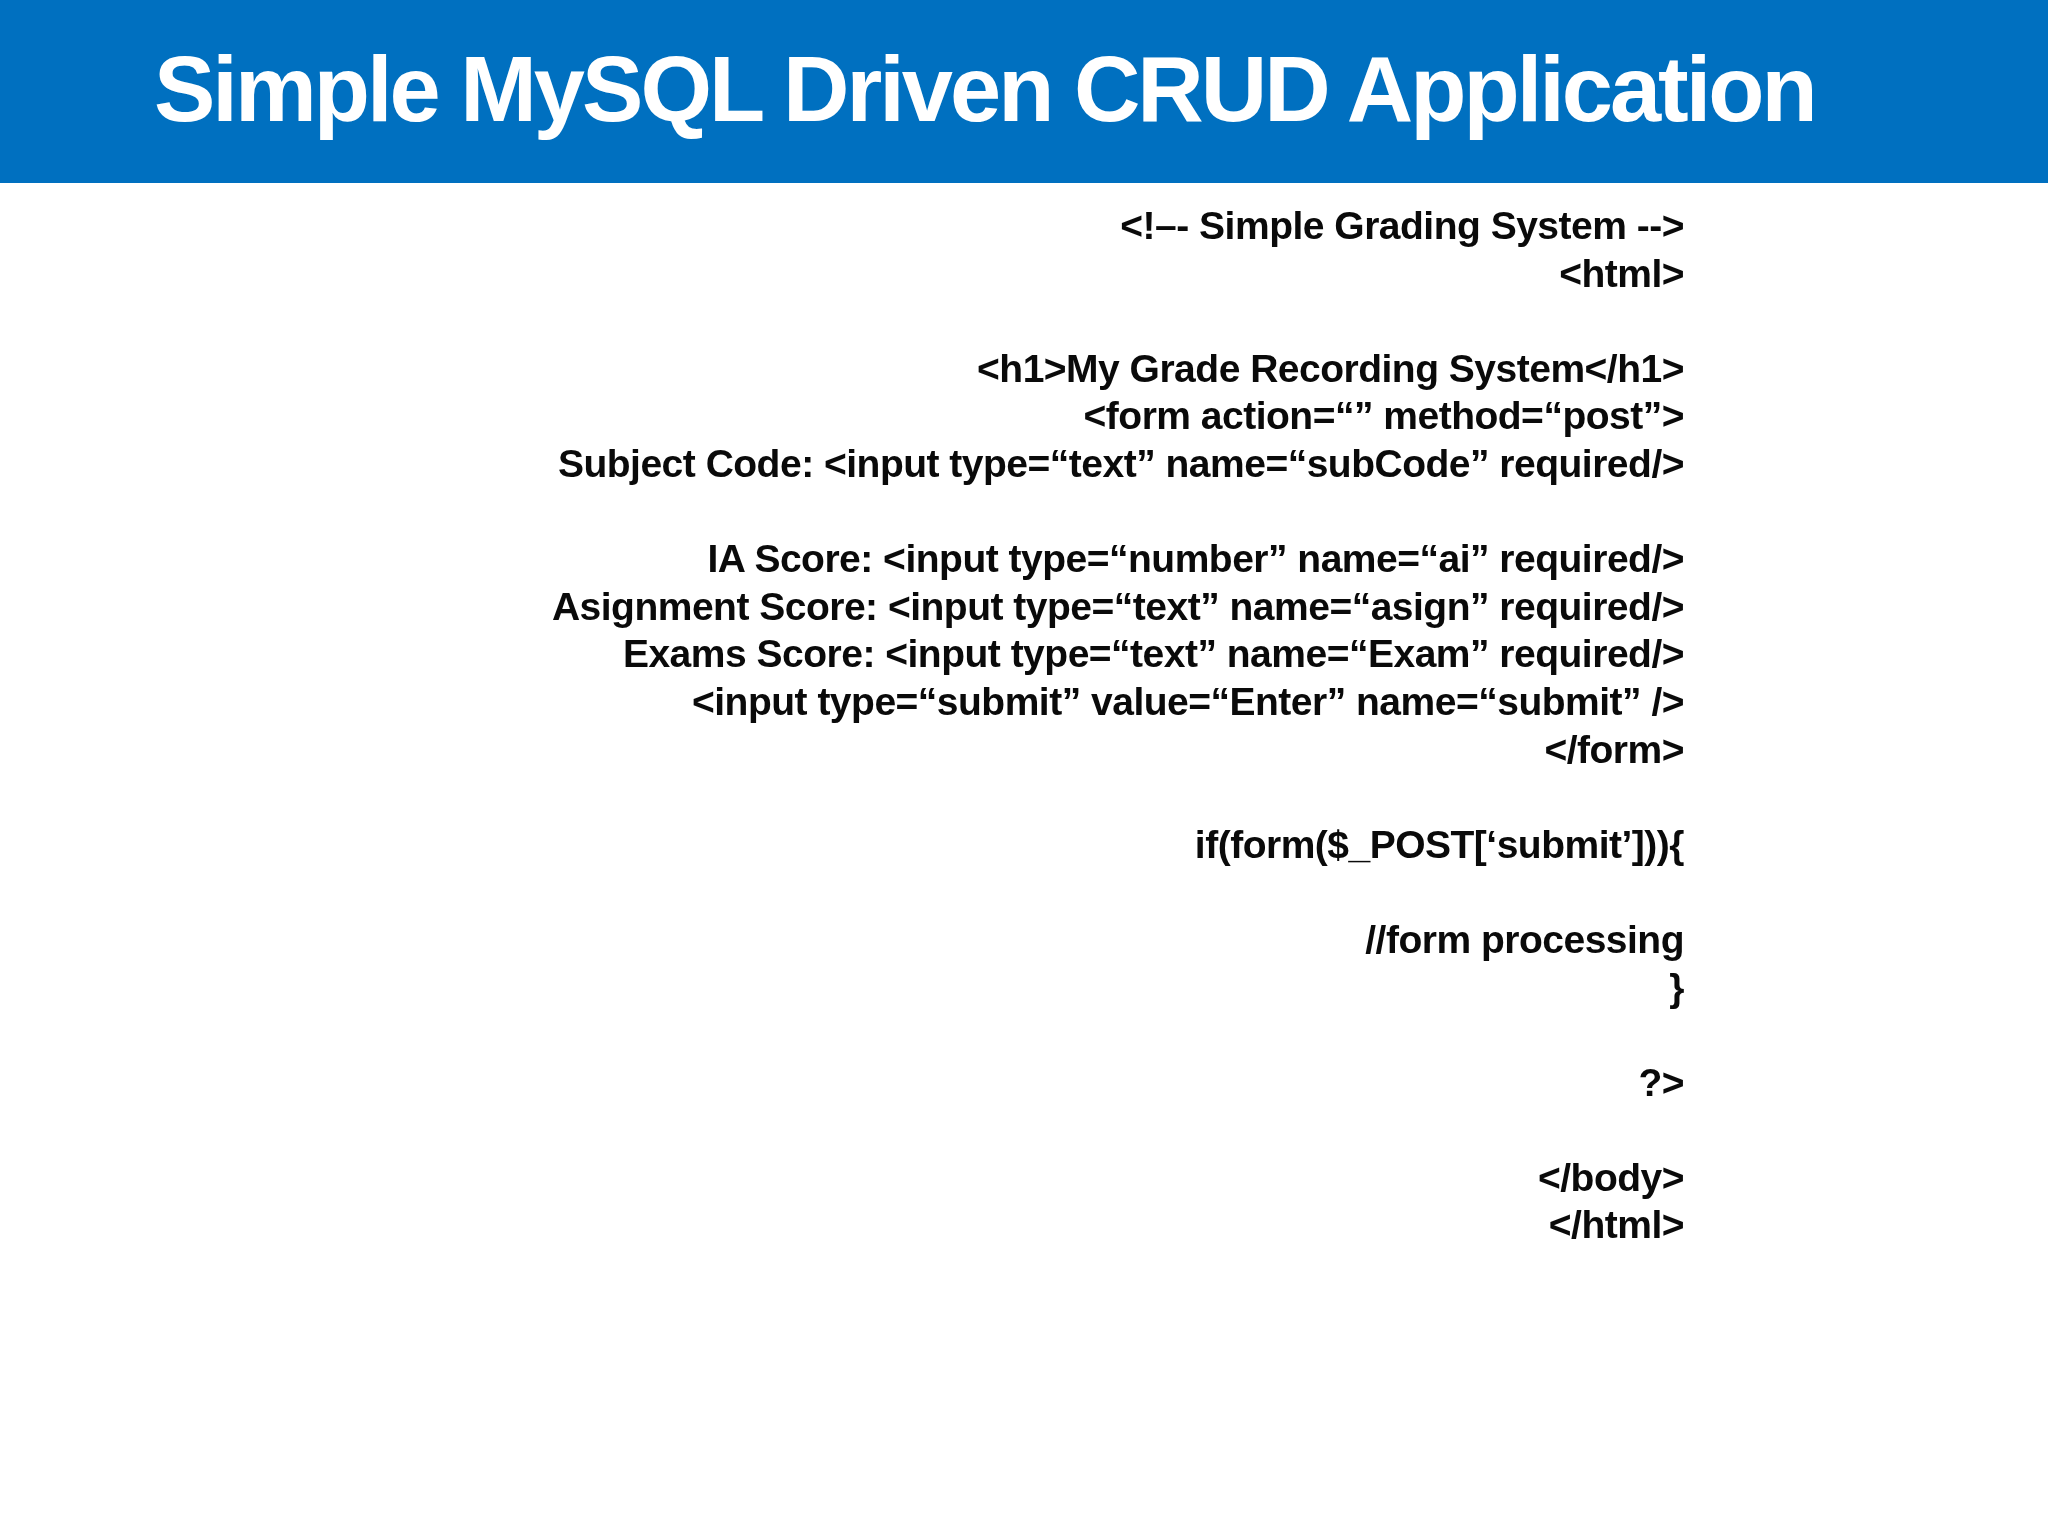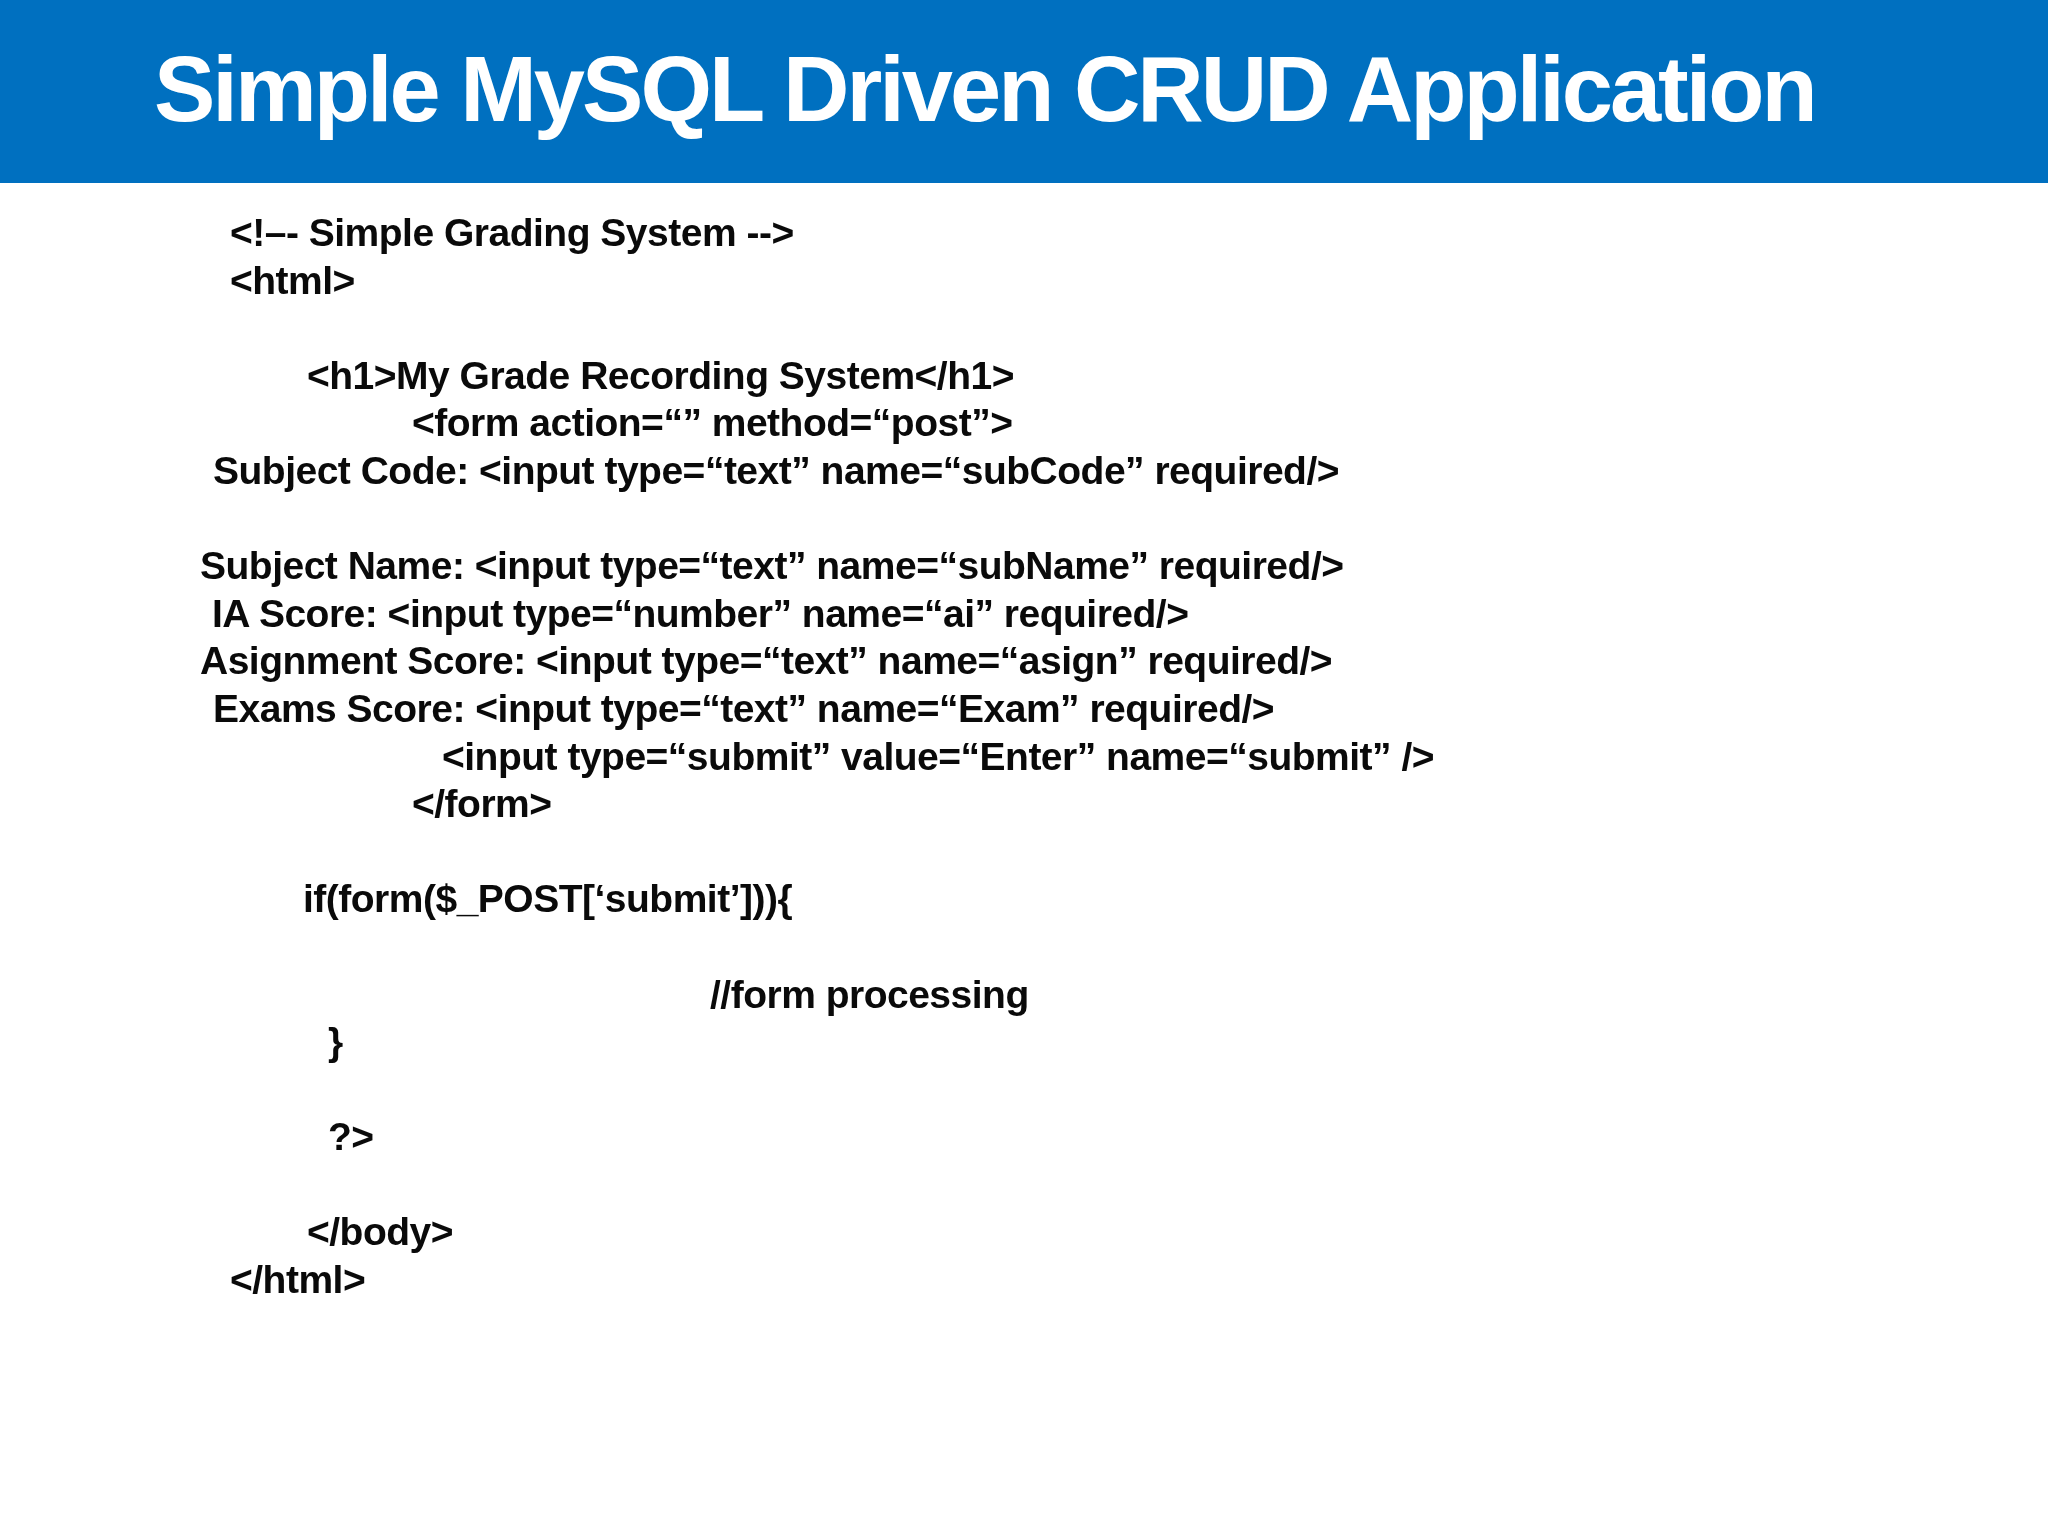--- a/index.html
+++ b/index.html
@@ -24,23 +24,24 @@
     color: #ffffff;
     font-size: 92px;
     font-weight: 700;
     letter-spacing: -3px;
     white-space: nowrap;
     line-height: 1;
     padding-bottom: 6px;
   }
   .code-block {
     position: absolute;
-    left: 0; top: 209px;
+    left: 0; top: 202px;
     width: 1684px;
     color: #0a0a0a;
+    text-align: right;
   }
   .code-line {
     height: 47.6px;
     line-height: 47.6px;
     font-size: 39px;
     font-weight: 700;
     letter-spacing: -0.5px;
     white-space: pre;
   }
 </style>
@@ -52,21 +53,20 @@
 </div>
 
 <div class="code-block" id="code-block" style="color: rgb(10, 10, 10);">
     <div class="code-line" style="padding-left: 230px;">&lt;!–- Simple Grading System --&gt;</div>
     <div class="code-line" style="padding-left: 230px;">&lt;html&gt;</div>
     <div class="code-line" style="padding-left: 0px;"></div>
     <div class="code-line" style="padding-left: 307px;">&lt;h1&gt;My Grade Recording System&lt;/h1&gt;</div>
     <div class="code-line" style="padding-left: 412px;">&lt;form action=“” method=“post”&gt;</div>
     <div class="code-line" style="padding-left: 213px;">Subject Code: &lt;input type=“text” name=“subCode” required/&gt;</div>
     <div class="code-line" style="padding-left: 0px;"></div>
-    <div class="code-line" style="padding-left: 200px;">Subject Name: &lt;input type=“text” name=“subName” required/&gt;</div>
     <div class="code-line" style="padding-left: 212px;">IA Score: &lt;input type=“number” name=“ai” required/&gt;</div>
     <div class="code-line" style="padding-left: 200px;">Asignment Score: &lt;input type=“text” name=“asign” required/&gt;</div>
     <div class="code-line" style="padding-left: 213px;">Exams Score: &lt;input type=“text” name=“Exam” required/&gt;</div>
     <div class="code-line" style="padding-left: 442px;">&lt;input type=“submit” value=“Enter” name=“submit” /&gt;</div>
     <div class="code-line" style="padding-left: 412px;">&lt;/form&gt;</div>
     <div class="code-line" style="padding-left: 0px;"></div>
     <div class="code-line" style="padding-left: 303px;">if(form($_POST[‘submit’])){</div>
     <div class="code-line" style="padding-left: 0px;"></div>
     <div class="code-line" style="padding-left: 710px;">//form processing</div>
     <div class="code-line" style="padding-left: 328px;">}</div>

